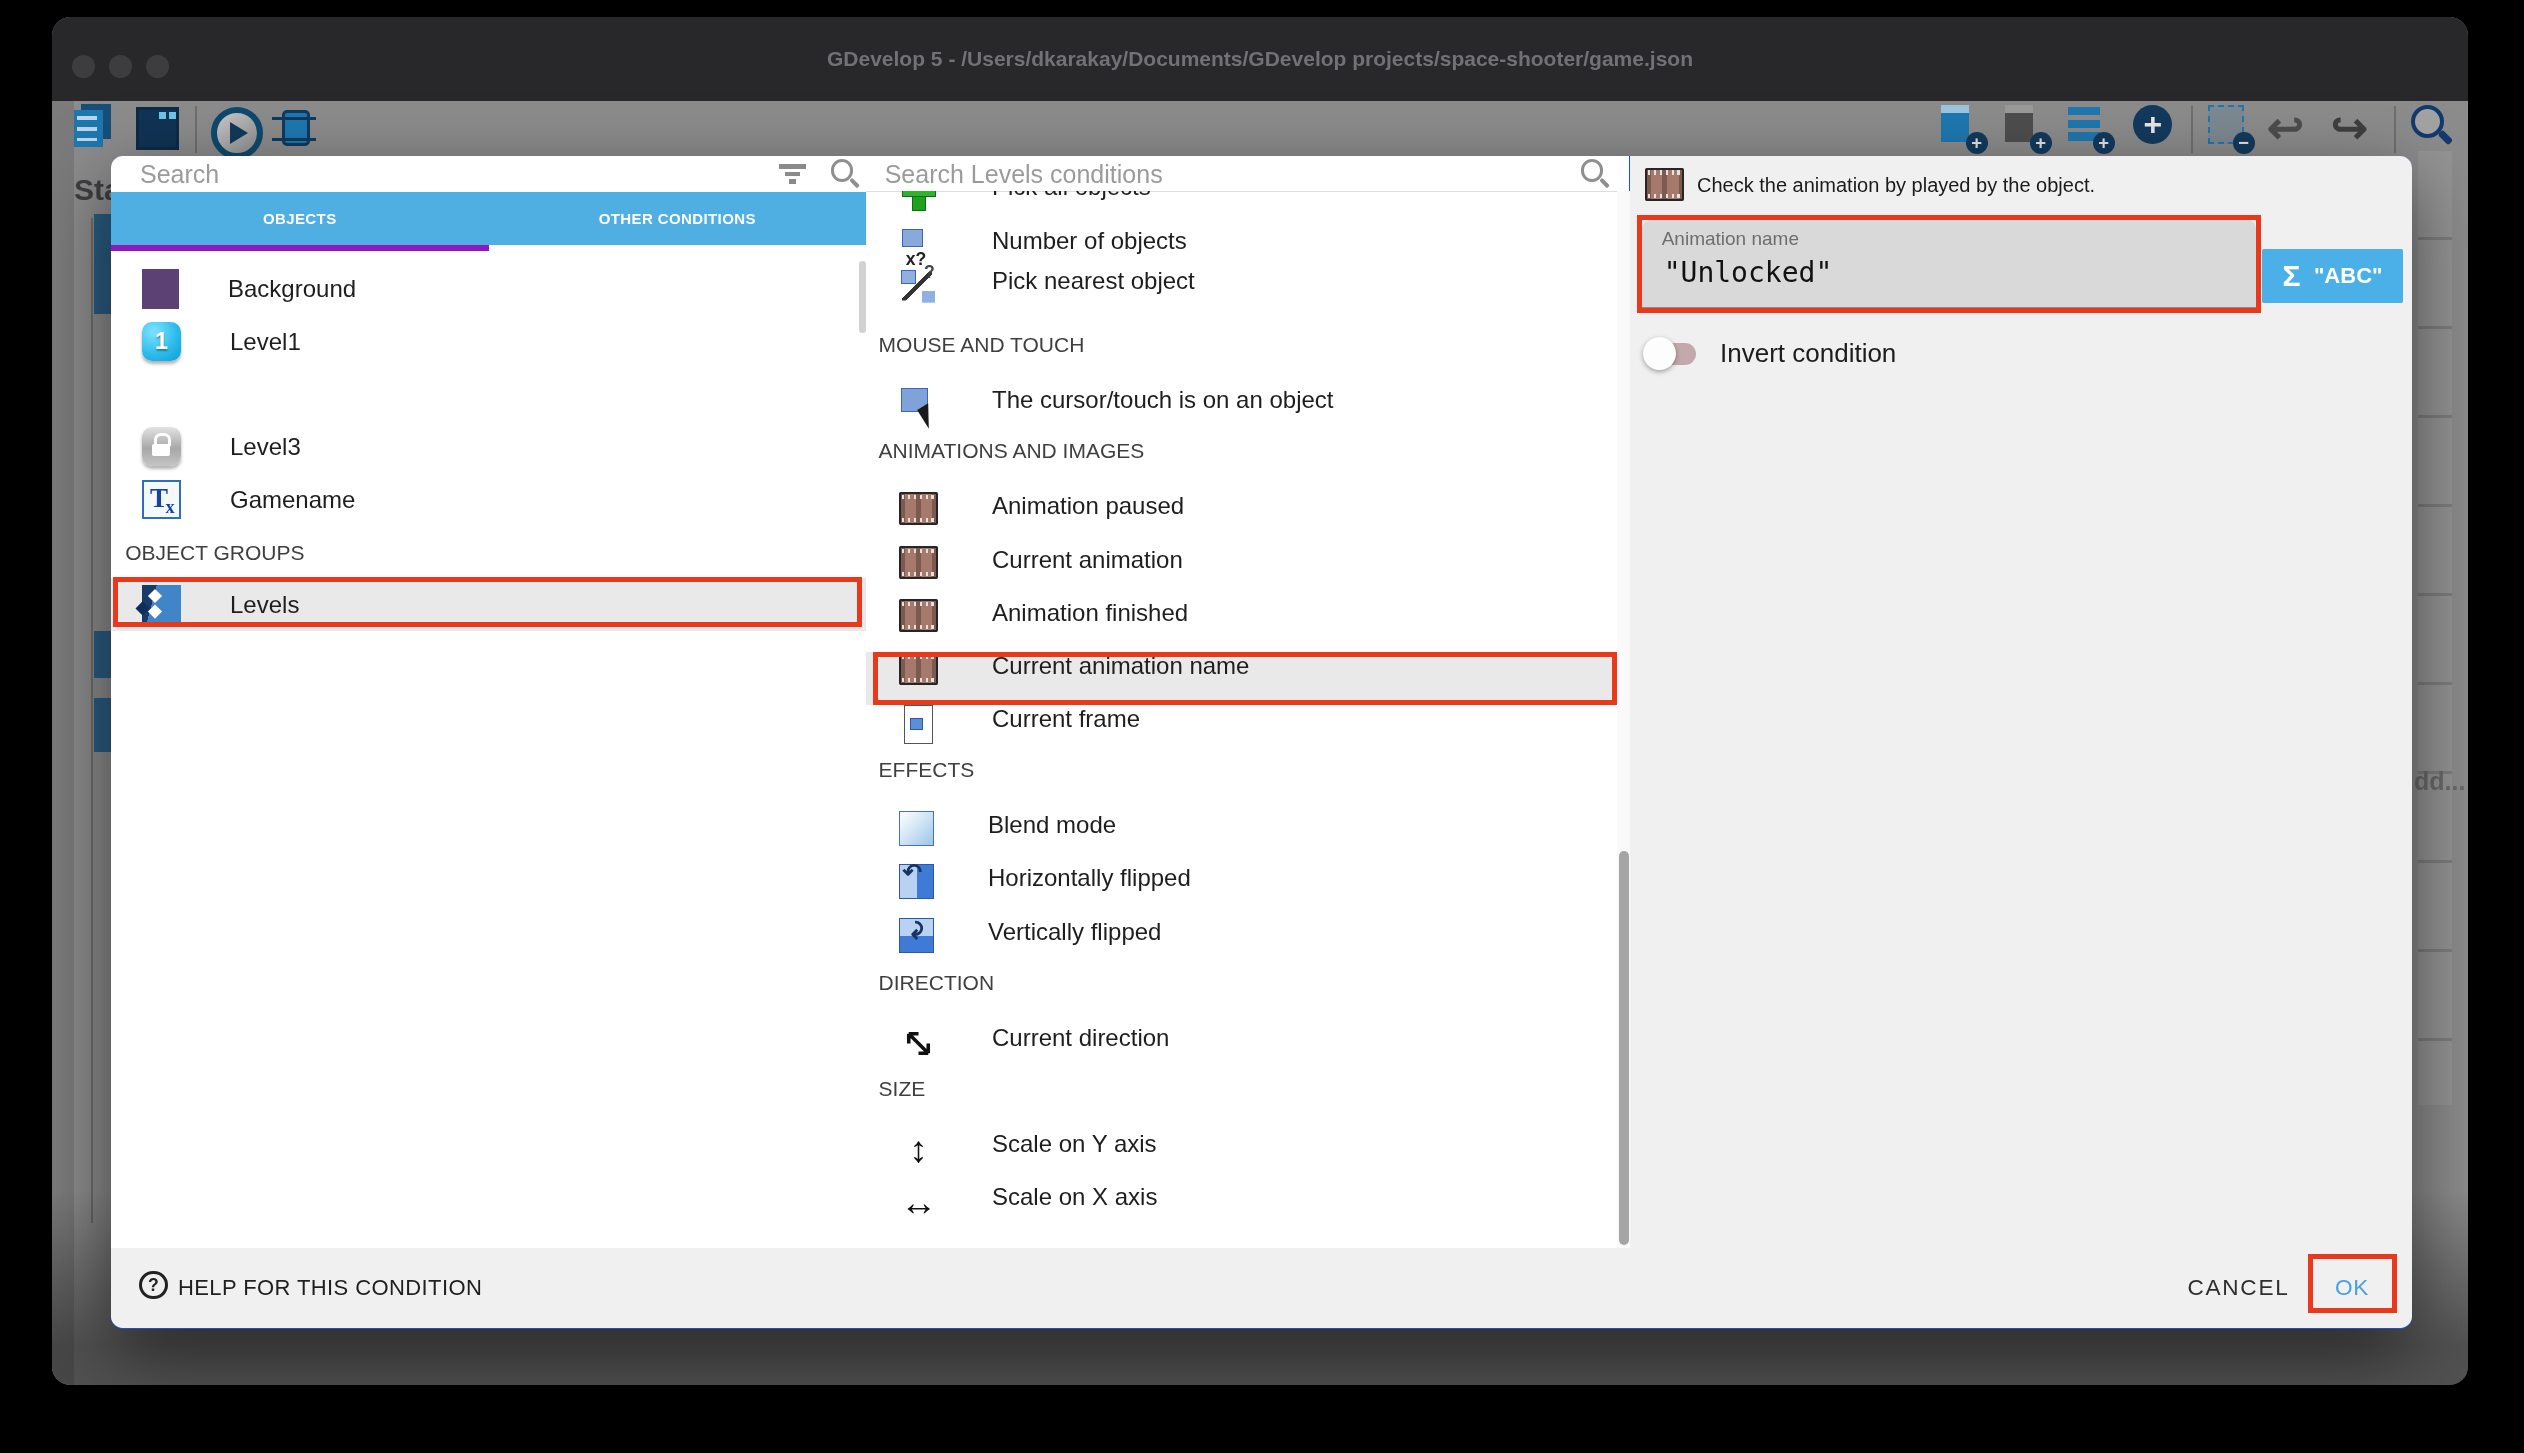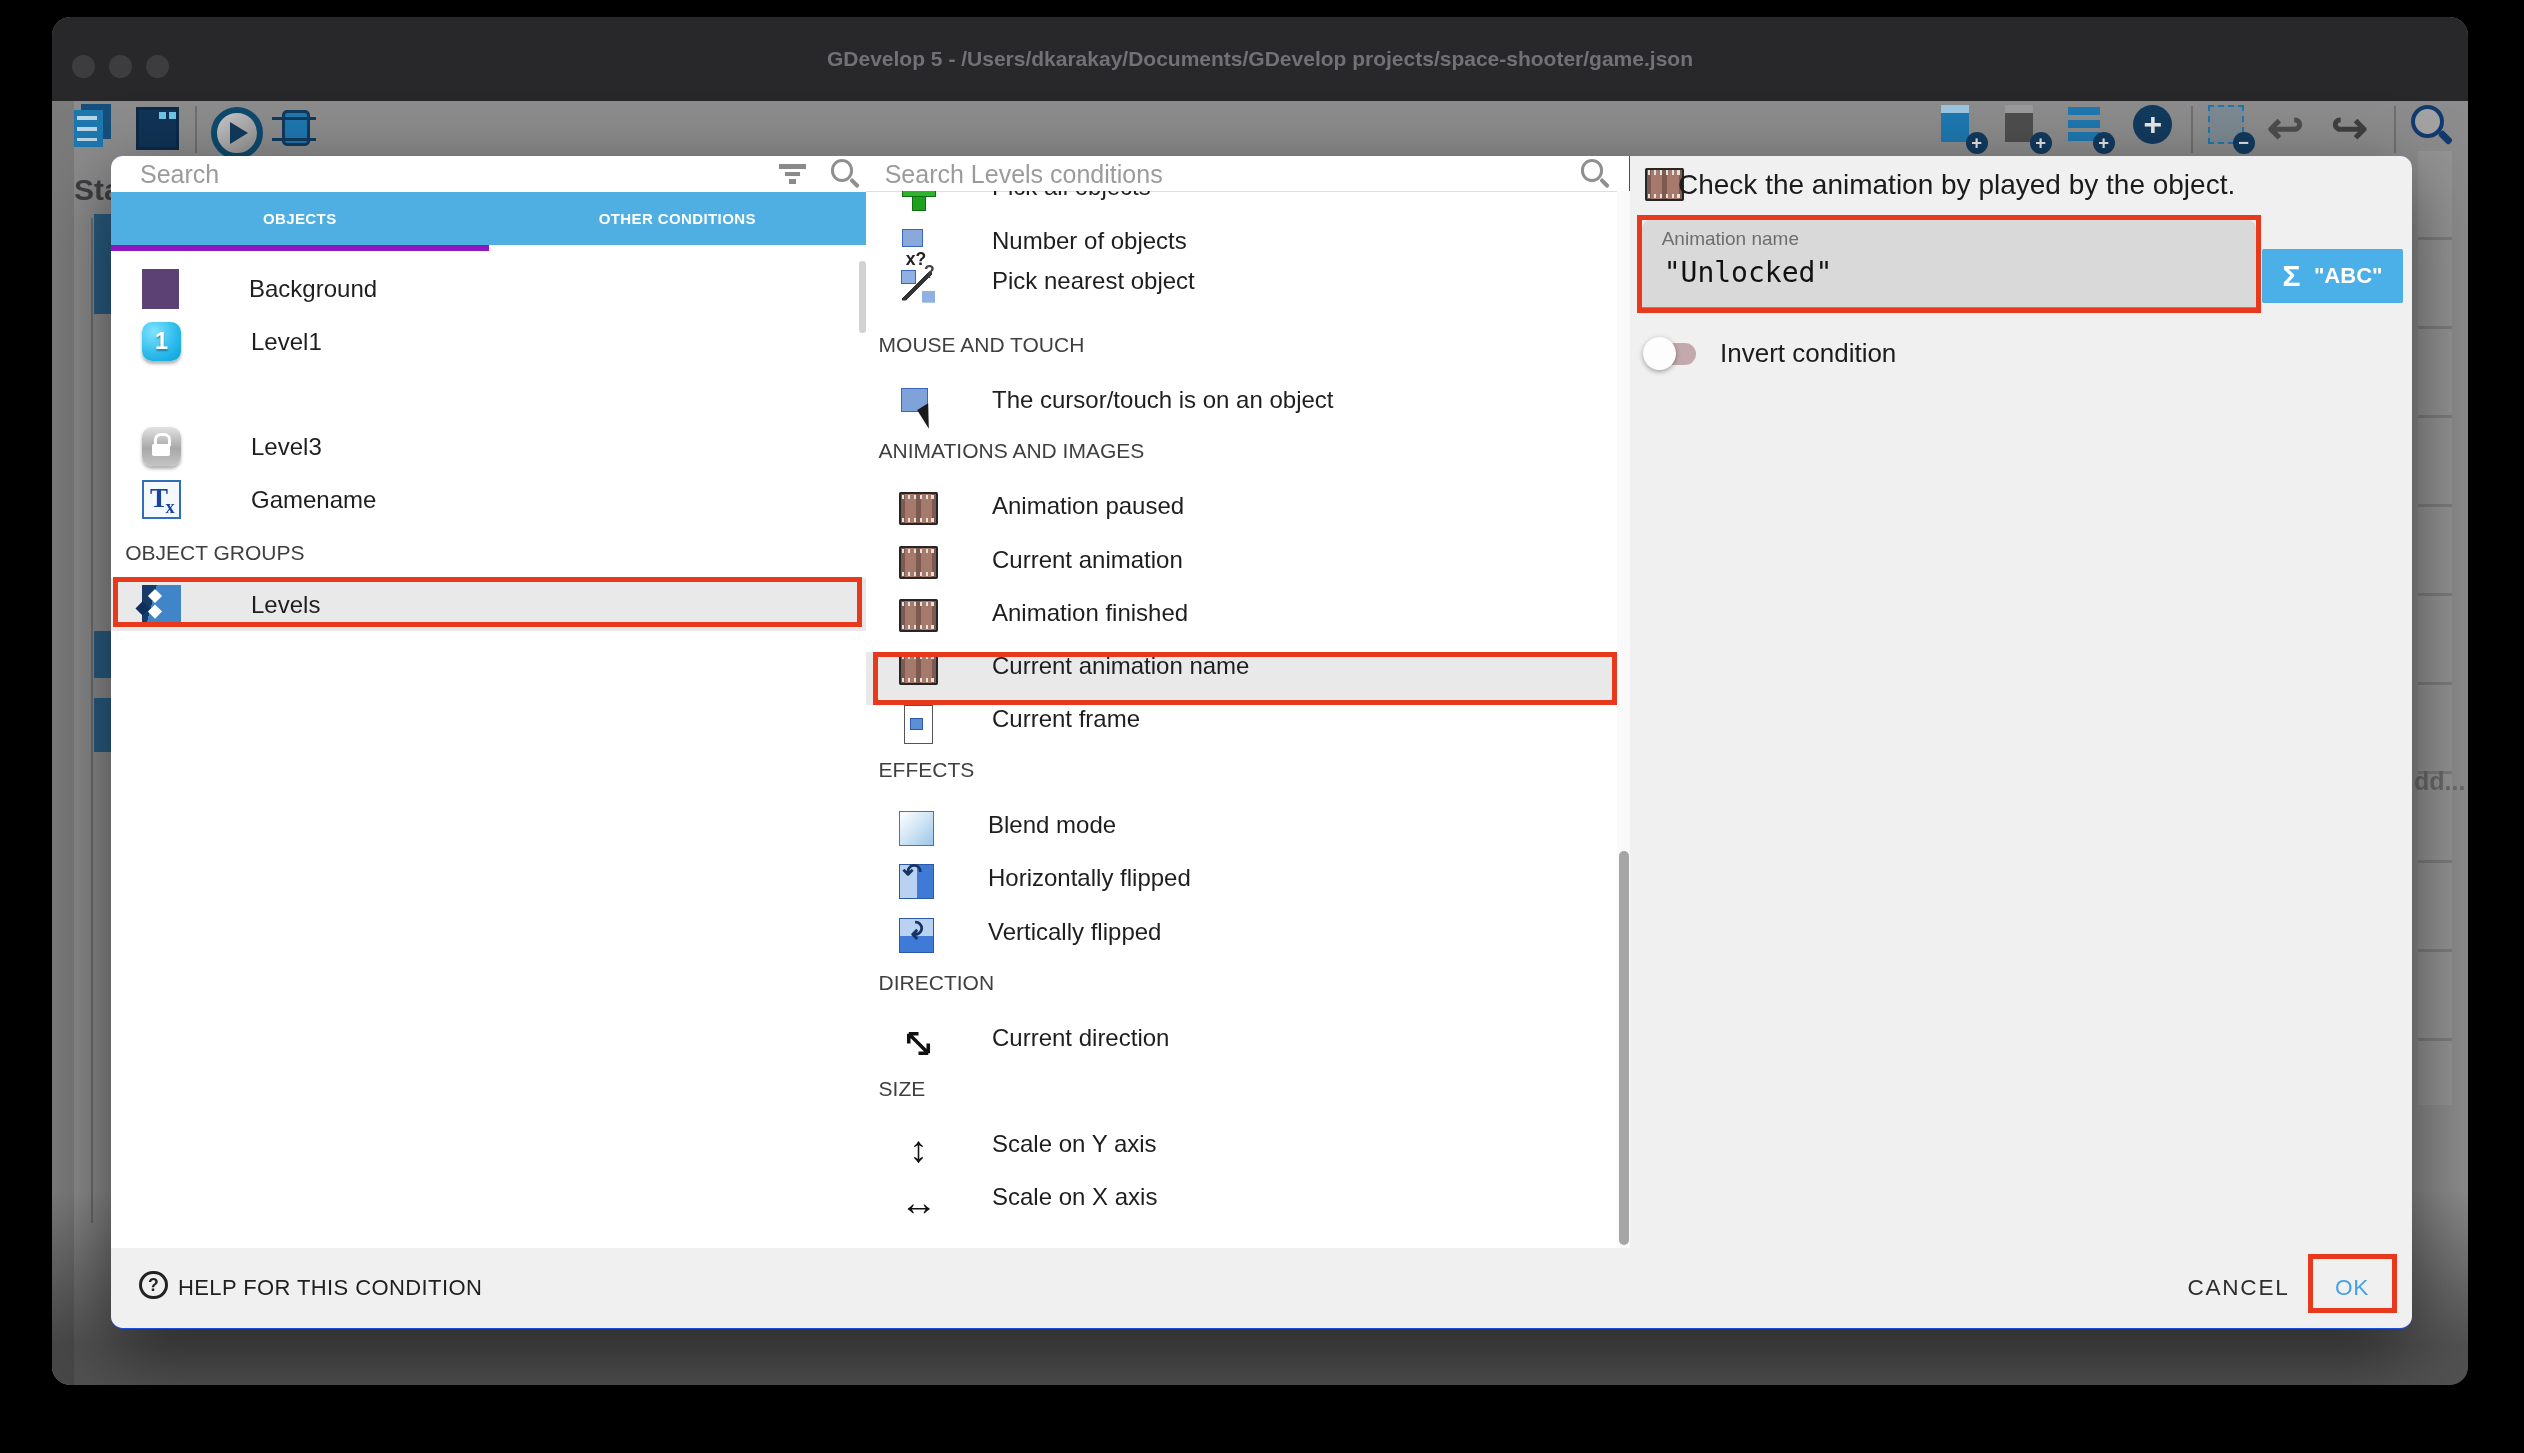--- a/index.html
+++ b/index.html
@@ -73,21 +73,21 @@
   .mag{position:absolute;width:32px;height:32px;}
   .mag:before{content:"";position:absolute;left:1.7px;top:1.7px;width:16.7px;height:16.7px;border:3.3px solid #8f8f8f;border-radius:50%;}
   .mag:after{content:"";position:absolute;left:20px;top:23.4px;width:11px;height:4.2px;background:#8f8f8f;border-radius:1.7px;transform:rotate(45deg);}
   
   .tabs{position:absolute;left:0;top:36px;width:755px;height:53px;background:#4fafe3;display:flex;}
   .tab{flex:1;text-align:center;line-height:53px;color:#fff;font-weight:bold;font-size:15px;letter-spacing:0.4px;}
   .tabline{position:absolute;left:0;top:89px;width:378px;height:5.9px;background:#8e17bd;}
   
   .llist{position:absolute;left:0;top:95px;width:755px;height:998px;overflow:hidden;}
   .lrow{position:absolute;left:0;width:100%;height:53px;display:flex;align-items:center;}
-  .lrow .lab{margin-left:70px;font-size:24px;color:#1e1e1e;}
+  .lrow .lab{margin-left:49px;font-size:24px;color:#1e1e1e;}
   .lrow .ic{margin-left:31px;}
   .lhead{position:absolute;left:14.2px;width:100%;height:53px;line-height:53px;font-size:21px;color:#3f3f3f;}
   .sel{background:#e9e9e9;}
   .mlist{position:absolute;left:0;top:35px;width:751px;height:1057px;overflow:hidden;}
   .msearchline{position:absolute;left:0;top:35px;width:751px;height:0.8px;background:#dedede;}
   .mrow{position:absolute;left:0;width:751px;height:53px;display:flex;}
   .mrow .ic{margin-left:33px;}
   .mrow .lab{margin-left:54px;font-size:24px;color:#1e1e1e;}
   .mrow.hd .lab{margin-left:12.6px;font-size:21px;color:#3f3f3f;}
   
@@ -138,21 +138,21 @@
   .ic-frame:before{content:"";position:absolute;left:5px;top:0;width:27px;height:37px;background:#fff;border:1.7px solid #555;}
   .ic-frame:after{content:"";position:absolute;left:11px;top:13.4px;width:11px;height:9.2px;background:#5b8fd6;border:1.7px solid #2c5aa8;}
   .ic-blend{width:33px;height:33px;border:1.7px solid #4a74a8;
      background:linear-gradient(135deg,#ffffff 0%,#cfe4f4 50%,#9cc6e8 100%);}
   .ic-hflip{width:33px;height:33px;border:1.7px solid #2c58a8;background:linear-gradient(90deg,#b9d2f2 0 50%,#3f7ad6 50%);}
   .ic-hflip:after{content:"↶";position:absolute;left:2.5px;top:-6.7px;color:#16325e;font-size:23.4px;font-weight:bold;}
   .ic-vflip{width:33px;height:33px;border:1.7px solid #2c58a8;background:linear-gradient(180deg,#b9d2f2 0 50%,#3f7ad6 50%);}
   .ic-vflip:after{content:"↷";position:absolute;left:5px;top:-3.3px;color:#16325e;font-size:23.4px;font-weight:bold;transform:rotate(90deg);}
   .ic-char{font-size:37px;line-height:39px;text-align:center;color:#111;font-weight:bold;}
   
-  .rhead{position:absolute;left:48px;top:6.7px;height:44px;line-height:44px;font-size:28px;color:#1b1b1b;}
+  .rhead{position:absolute;left:67px;top:6.7px;height:44px;line-height:44px;font-size:20px;color:#1b1b1b;}
   .rheadic{position:absolute;left:15px;top:11.7px;}
   .field{position:absolute;left:11.7px;top:64px;width:614px;height:88px;background:#d9d9d9;
      border-radius:8.4px 8.4px 0 0;border-bottom:1.7px solid #8d8d8d;box-sizing:border-box;}
   .fieldlab{position:absolute;left:20px;top:8.4px;font-size:19px;color:#6e6e6e;}
   .fieldval{position:absolute;left:20px;top:35px;width:569px;border:none;outline:none;background:transparent;
      font-family:"DejaVu Sans Mono",monospace;font-size:28px;color:#111;}
   .exprbtn{position:absolute;left:632px;top:93px;width:141px;height:54px;background:#4cb0e8;border-radius:1.7px;
      display:flex;align-items:center;justify-content:center;gap:13.4px;color:#fff;}
   .exprbtn .sg{font-size:30px;font-weight:bold;}
   .exprbtn .ab{font-size:22px;font-weight:bold;}

